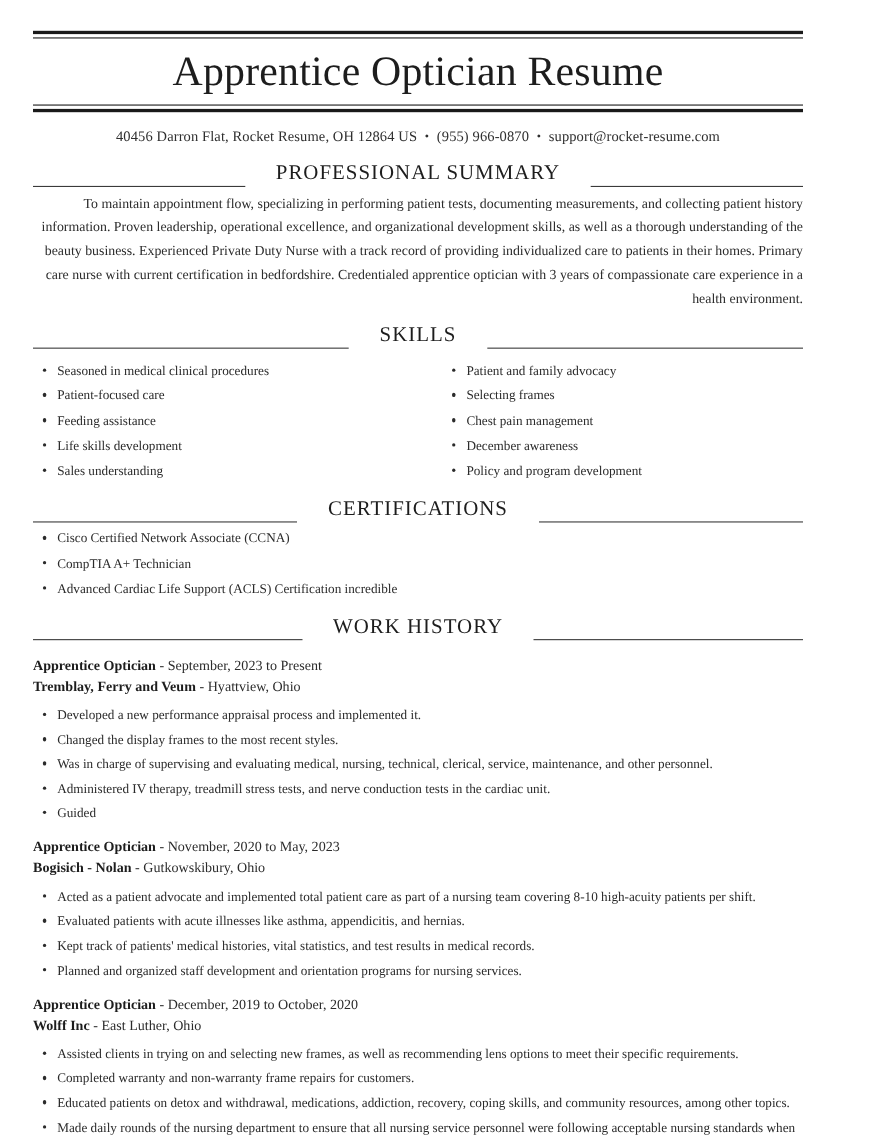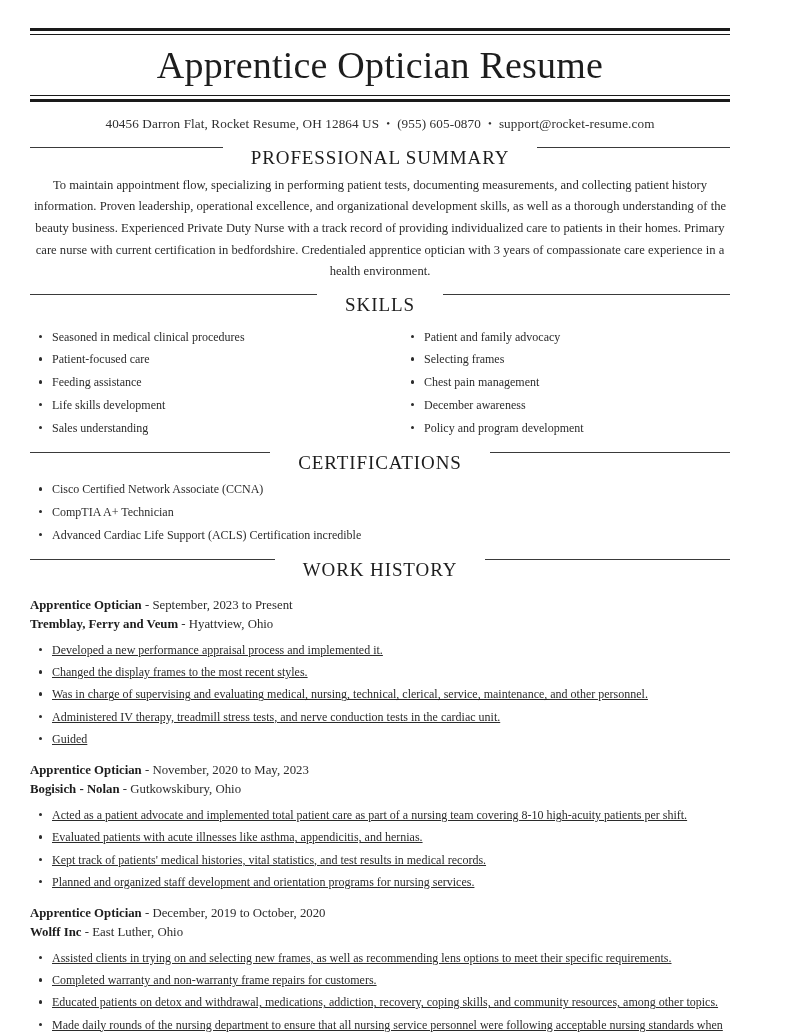--- a/index.html
+++ b/index.html
@@ -63,21 +63,21 @@
     padding: 0 7px;
     font-size: 11px;
     position: relative;
     top: -1px;
   }
 
   
   .section { padding-top: 11px; }
   .section-head {
     display: flex;
-    align-items: flex-start;
+    align-items: flex-end;
     gap: 28px;
     margin: 0 0 5px 0;
   }
   .section-head .rule {
     flex: 1 1 auto;
     height: 1px;
     background: #3a3a3a;
   }
   .section-head .section-title {
     flex: 0 0 auto;
@@ -86,21 +86,21 @@
     letter-spacing: 0.9px;
     color: #1d1d1d;
     line-height: 1.2;
     white-space: nowrap;
   }
 
   
   .summary {
     font-size: 12.6px;
     line-height: 1.72;
-    text-align: center;
+    text-align: right;
     margin: 0 0 0 0;
     color: #2b2b2b;
   }
 
   ul.bullets {
     list-style: none;
     margin: 4px 0 0 0;
     padding: 0;
   }
   ul.bullets > li {
@@ -134,34 +134,34 @@
   .job:first-child { padding-top: 4px; }
   .job-line {
     font-size: 12.8px;
     line-height: 1.48;
     color: #2b2b2b;
   }
   .job-line .strong {
     font-weight: 700;
     color: #1d1d1d;
   }
-  .job .bullets { margin-top: 7px; text-decoration: underline; }
+  .job .bullets { margin-top: 7px; }
   .job .bullets > li { margin-bottom: 4px; }
 </style>
 </head>
 <body>
 
 <div class="page">
 
   <div class="masthead">
     <h1 class="resume-title">Apprentice Optician Resume</h1>
   </div>
 
   <div class="contact-line">
-    <span>40456 Darron Flat, Rocket Resume, OH 12864 US</span><span class="contact-sep">•</span><span>(955) 605-0870</span><span class="contact-sep">•</span><span>support@rocket-resume.com</span>
+    <span>40456 Darron Flat, Rocket Resume, OH 12864 US</span><span class="contact-sep">•</span><span>(955) 966-0870</span><span class="contact-sep">•</span><span>support@rocket-resume.com</span>
   </div>
 
   <div class="section">
     <div class="section-head">
       <span class="rule"></span>
       <span class="section-title">PROFESSIONAL SUMMARY</span>
       <span class="rule"></span>
     </div>
     <p class="summary">To maintain appointment flow, specializing in performing patient tests, documenting measurements, and collecting patient history information. Proven leadership, operational excellence, and organizational development skills, as well as a thorough understanding of the beauty business. Experienced Private Duty Nurse with a track record of providing individualized care to patients in their homes. Primary care nurse with current certification in bedfordshire. Credentialed apprentice optician with 3 years of compassionate care experience in a health environment.</p>
   </div>

